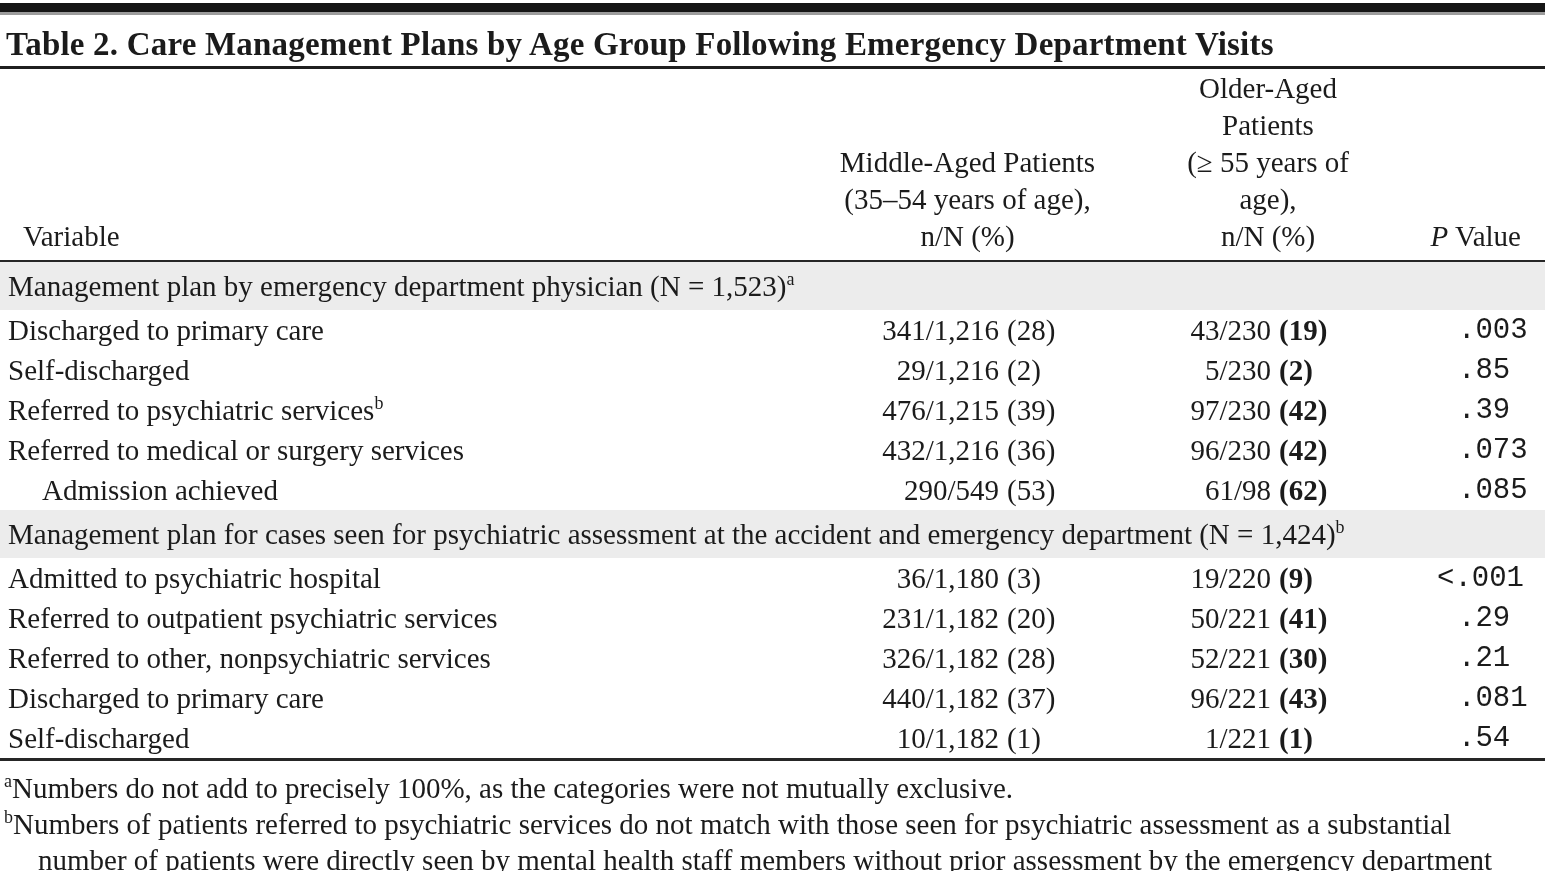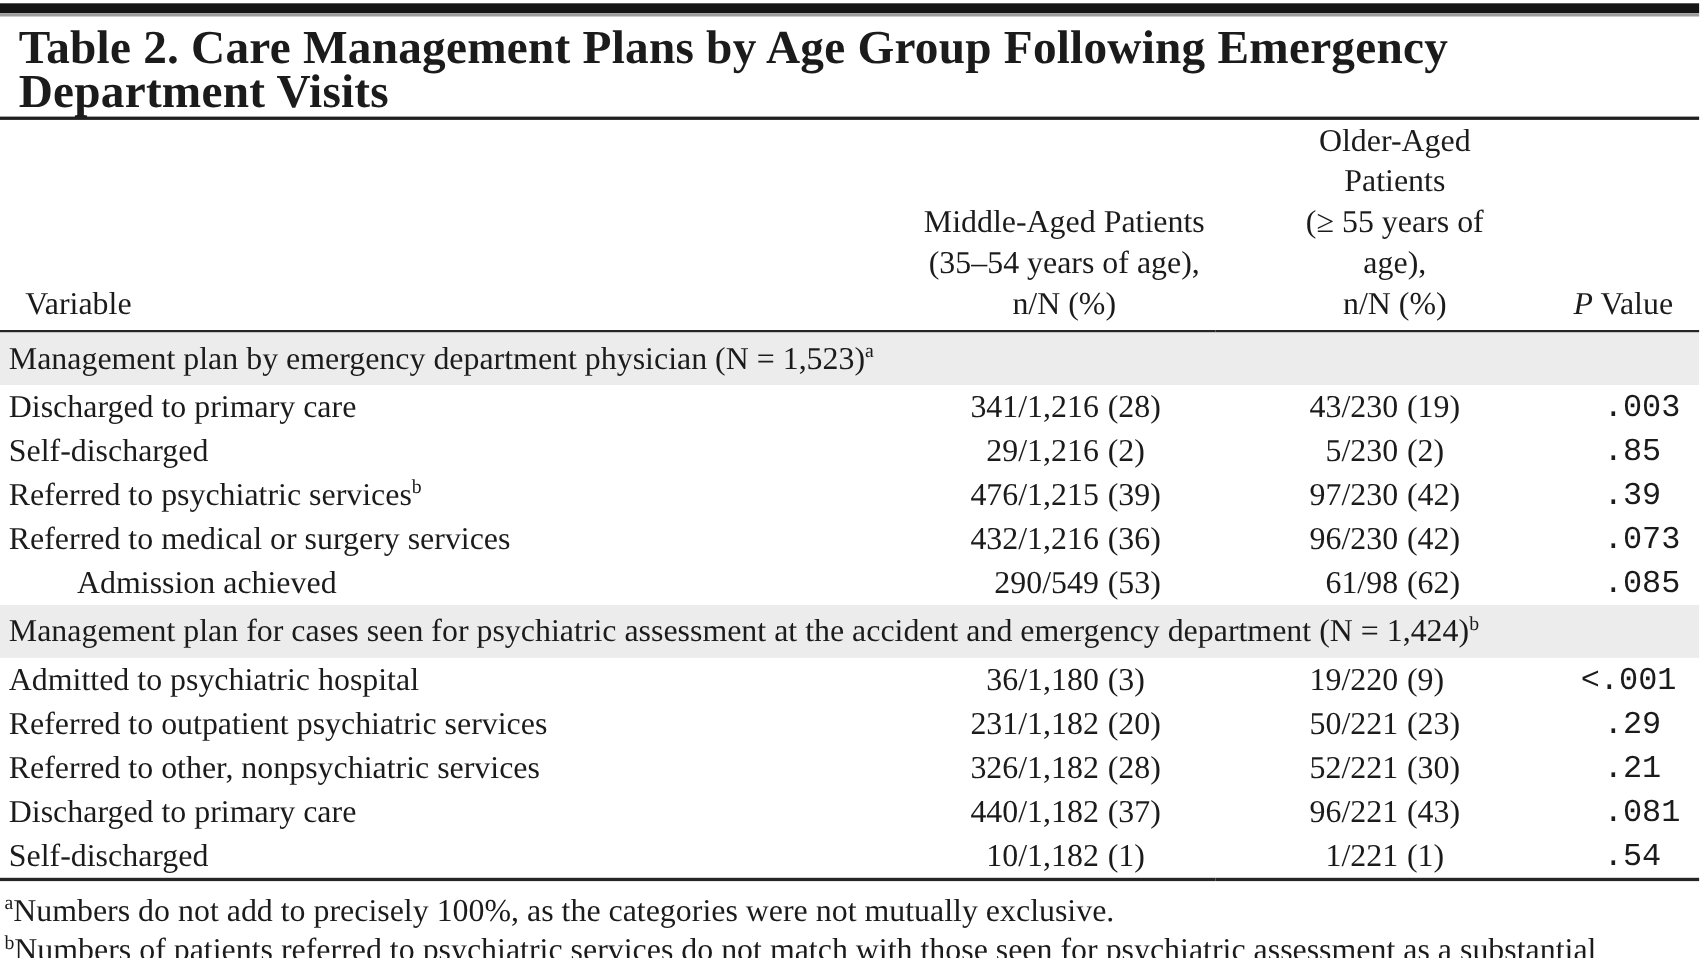--- a/index.html
+++ b/index.html
@@ -8,26 +8,25 @@
     width: 1545px;
     height: 871px;
     background: #ffffff;
     color: #1b1b1b;
     font-family: "Liberation Serif", "DejaVu Serif", serif;
     overflow: hidden;
   }
   .topbar { margin-top: 3px; height: 9px; background: #151515; }
   .topbar-shadow { height: 3px; background: #9c9c9c; }
   .title {
-    font-size: 43px;
+    font-size: 33px;
     font-weight: bold;
     line-height: 40px;
     padding: 9px 4px 2px 6px;
     letter-spacing: 0.2px;
-    margin-left: 11px;
   }
   .title-rule { height: 0; border-top: 3px solid #1f1f1f; }
 
   table.maintable {
     width: 1545px;
     table-layout: fixed;
     border-collapse: collapse;
     font-size: 29px;
   }
   col.c-var { width: 830px; }
@@ -50,26 +49,26 @@
   .it { font-style: italic; }
 
   tr.band td {
     background: #ececec;
     height: 46px;
     vertical-align: middle;
     padding-left: 8px;
   }
   tbody tr.datarow td { height: 38px; vertical-align: middle; }
   td.var { padding-left: 8px; }
-  td.var.indent { padding-left: 70px; }
+  td.var.indent { padding-left: 42px; }
 
   td.val .v { display: flex; align-items: baseline; }
   td.val .frac { flex: 1 1 auto; text-align: right; }
   td.val.mid .pct { flex: 0 0 105px; }
-  td.val.old .pct { flex: 0 0 108px; }
+  td.val.old .pct { flex: 0 0 108px; font-weight: bold; }
   td.val .pct { text-align: left; padding-left: 8px; box-sizing: border-box; white-space: nowrap; }
 
   td.pcol { text-align: left; padding-left: 78px; white-space: nowrap; font-family: Liberation Mono, monospace; }
   td.pcol .lt { margin-left: -21px; }
 
   tbody tr.lastrow td { border-bottom: 3px solid #262626; }
 
   sup { font-size: 0.62em; line-height: 0; vertical-align: super; }
 
   .footnotes { margin-top: 9px; padding: 0 16px 0 4px; font-size: 29px; line-height: 36px; }
@@ -215,21 +214,21 @@
           <td class="var">Referred to outpatient psychiatric services</td>
           <td class="val mid">
             <div class="v">
               <span class="frac">231/1,182</span>
               <span class="pct">(20)</span>
             </div>
           </td>
           <td class="val old">
             <div class="v">
               <span class="frac">50/221</span>
-              <span class="pct">(23)</span>
+              <span class="pct">(41)</span>
             </div>
           </td>
           <td class="pcol"><span>.29</span></td>
         </tr>
         <tr class="datarow">
           <td class="var">Referred to other, nonpsychiatric services</td>
           <td class="val mid">
             <div class="v">
               <span class="frac">326/1,182</span>
               <span class="pct">(28)</span>

